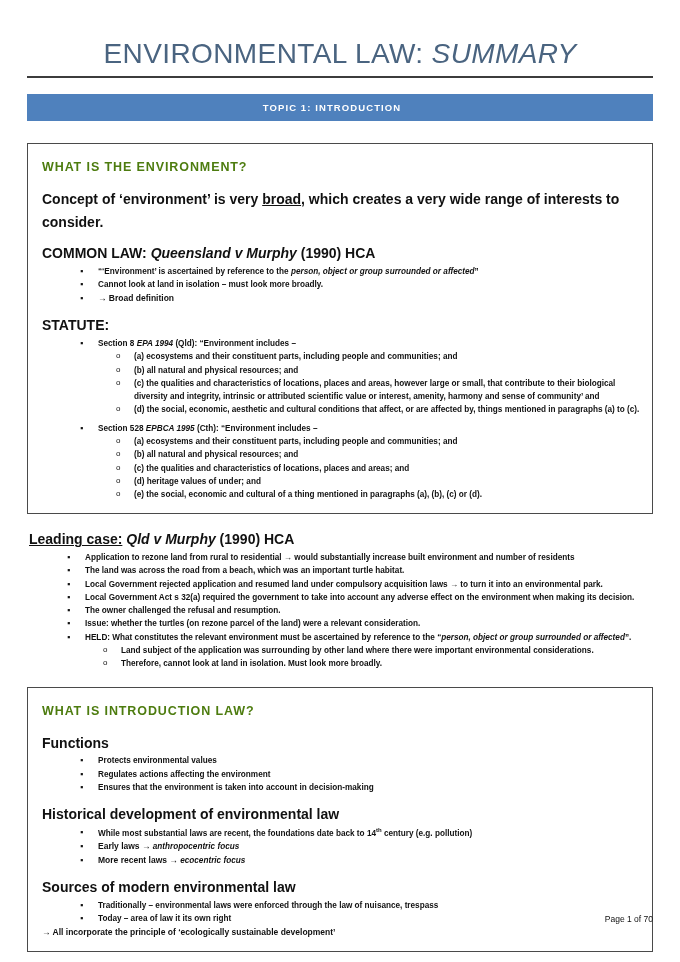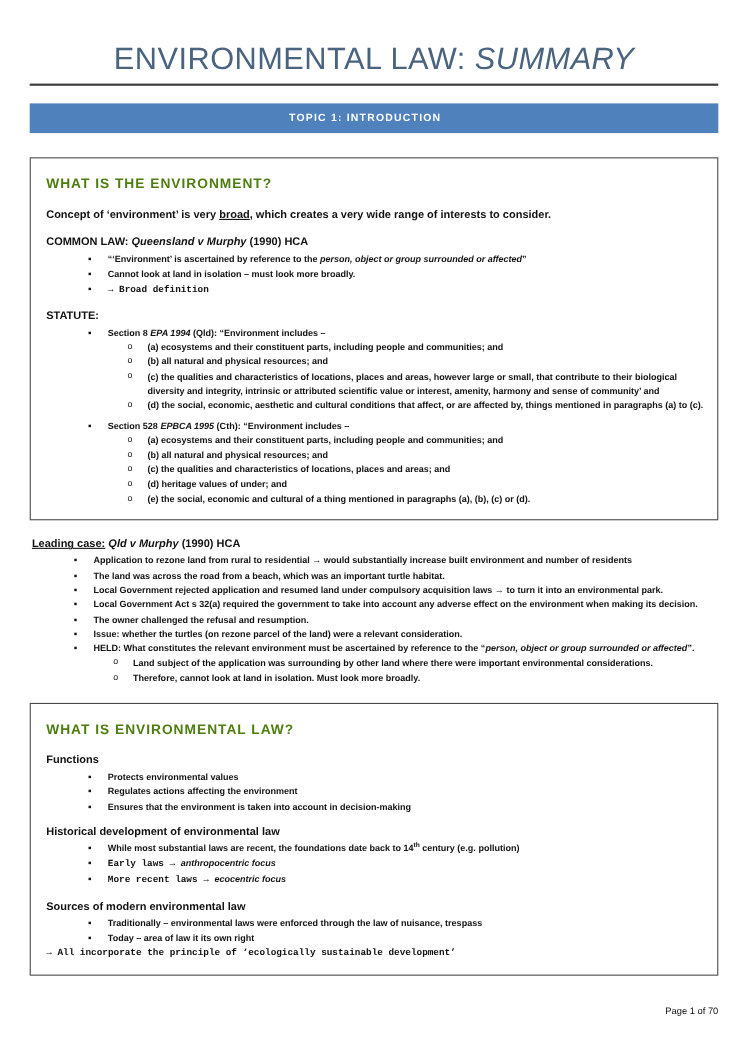--- a/index.html
+++ b/index.html
@@ -61,21 +61,21 @@
   .sec-head {
     color: #4d7c0f;
     font-size: 12.5px;
     font-weight: bold;
     letter-spacing: 0.9px;
     margin: 2px 0 14px 2px;
   }
 
   
   .t {
-    font-size: 10px;
+    font-size: 14px;
     line-height: 1.62;
     font-weight: bold;
     color: #111;
     margin: 0 0 0 2px;
   }
   .gap { height: 9px; }
   .gap-sm { height: 5px; }
   .ital { font-style: italic; }
   .und { text-decoration: underline; }
   .bolder { font-weight: bold; }
@@ -110,21 +110,21 @@
     color: #111;
   }
   ul.lvl2 > li > .bullet {
     position: absolute;
     left: 4px; top: 0px;
     font-size: 8px;
     font-weight: normal;
     line-height: 1.62;
   }
 
-  .arrow { font-family: Liberation Mono, monospace; font-size: 8.5px; }
+  .arrow { font-family: Liberation Sans, sans-serif; font-size: 8.5px; }
 
   
   .outer-block { margin: 4px 0 16px 0; }
 
   
   .footer {
     position: absolute;
     right: 27px;
     bottom: 38px;
     font-size: 8.5px;
@@ -212,21 +212,21 @@
       <li><span class="bullet">▪</span><span>Issue: whether the turtles (on rezone parcel of the land) were a relevant consideration.</span></li>
       <li><span class="bullet">▪</span><span>HELD: What constitutes the relevant environment must be ascertained by reference to the “</span><span class="ital">person, object or group surrounded or affected</span><span>”.</span></li>
     </ul>
     <ul class="lvl2">
       <li style="margin-left:72px;"><span class="bullet">o</span><span>Land subject of the application was surrounding by other land where there were important environmental considerations.</span></li>
       <li style="margin-left:72px;"><span class="bullet">o</span><span>Therefore, cannot look at land in isolation. Must look more broadly.</span></li>
     </ul>
   </div>
 
   <div class="box">
-    <div class="sec-head">WHAT IS ENVIRONMENTAL LAW?</div>
+    <div class="sec-head">WHAT IS INTRODUCTION LAW?</div>
 
     <div class="t bolder">Functions</div>
     <ul class="lvl1">
       <li><span class="bullet">▪</span><span>Protects environmental values</span></li>
       <li><span class="bullet">▪</span><span>Regulates actions affecting the environment</span></li>
       <li><span class="bullet">▪</span><span>Ensures that the environment is taken into account in decision-making</span></li>
     </ul>
 
     <div class="gap"></div>
 

